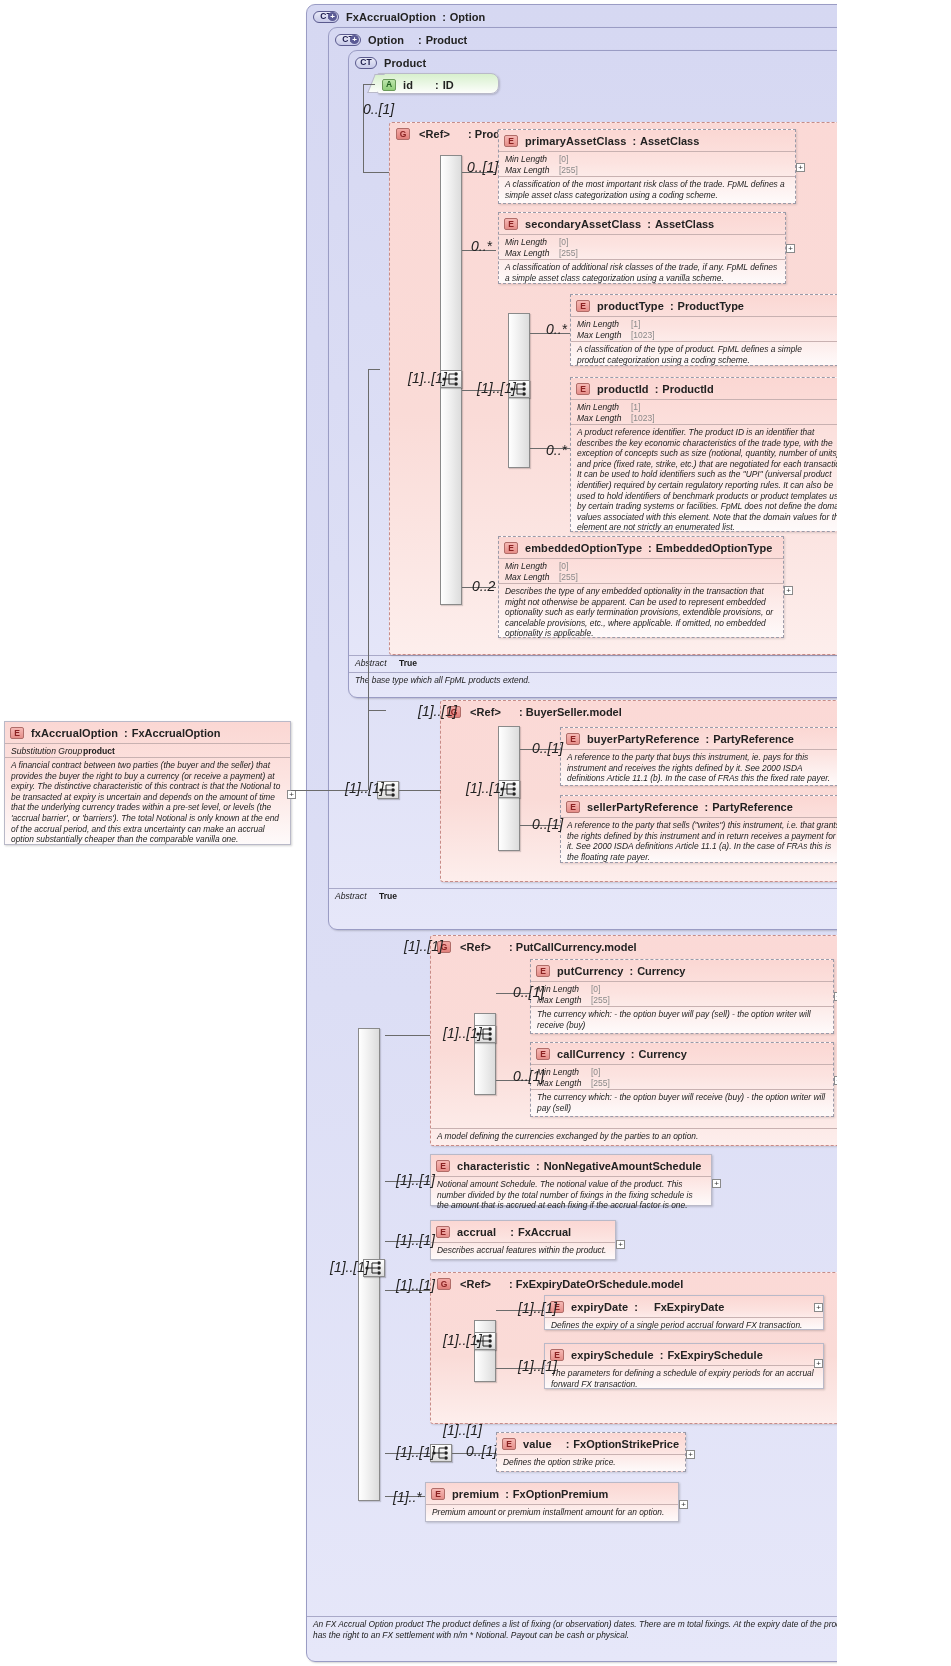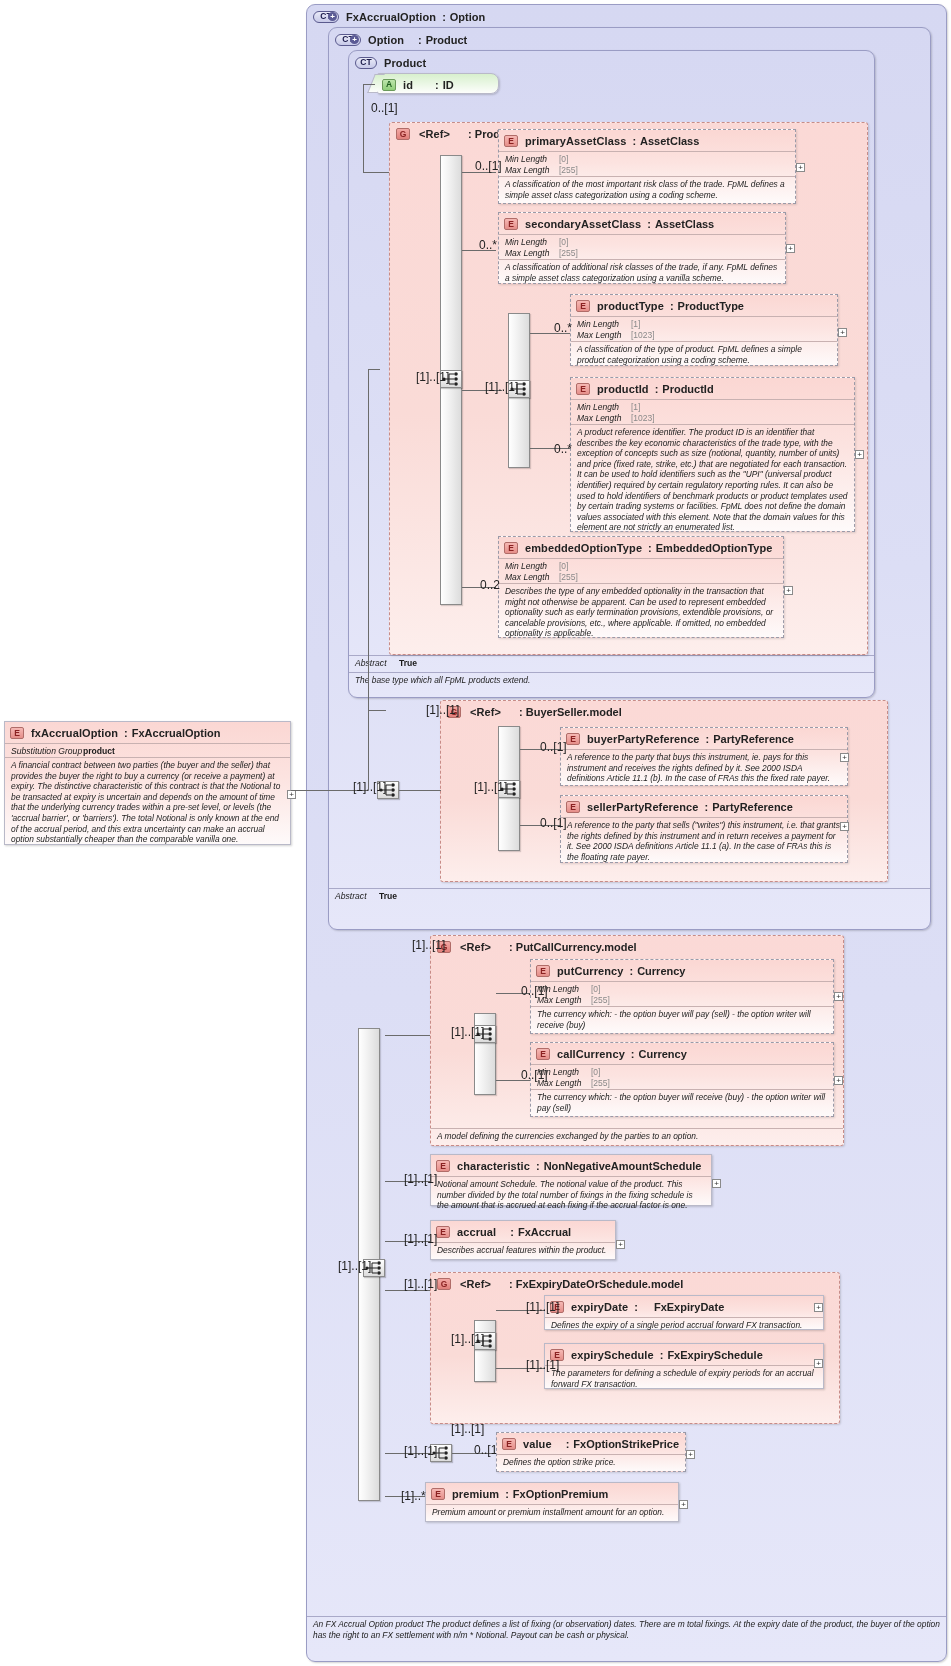--- a/index.html
+++ b/index.html
@@ -3,21 +3,21 @@
 <meta charset="utf-8">
 <style>
   * { box-sizing: border-box; }
   html, body {
     margin: 0; padding: 0;
     background: #ffffff;
     font-family: "Liberation Sans", sans-serif;
   }
   #root {
     position: relative;
-    width: 951px;
+    width: 837px;
     height: 1666px;
     overflow: hidden;
     background: #ffffff;
   }
 
   
   .ct-box {
     position: absolute;
     background: linear-gradient(to bottom, #d6d8f2 0%, #dcdef5 60%, #e6e7f9 100%);
     border: 1px solid #9a9cc4;
@@ -131,22 +131,22 @@
   .abstract-row {
     display: flex; align-items: baseline;
     border-top: 1px solid #a9a9c8;
     padding: 2px 6px 1px 6px;
   }
   .abstract-row .k { font-size: 8.6px; font-style: italic; color: #1a1a1a; width: 44px; }
   .abstract-row .v { font-size: 8.6px; font-weight: bold; color: #1a1a1a; }
 
   
   .mult {
-    position: absolute; font-size: 12px; 
-    color: #222; white-space: nowrap; padding-left: 8px;
+    position: absolute; font-size: 14px; font-style: italic;
+    color: #222; white-space: nowrap;
   }
 
   
   .hline { position: absolute; height: 0; border-top: 1px solid #6b6b6b; }
   .vline { position: absolute; width: 0; border-left: 1px solid #6b6b6b; }
 
   
   .seq {
     position: absolute; width: 22px; height: 18px;
     background: linear-gradient(to bottom,#ffffff,#dcdcdc);

